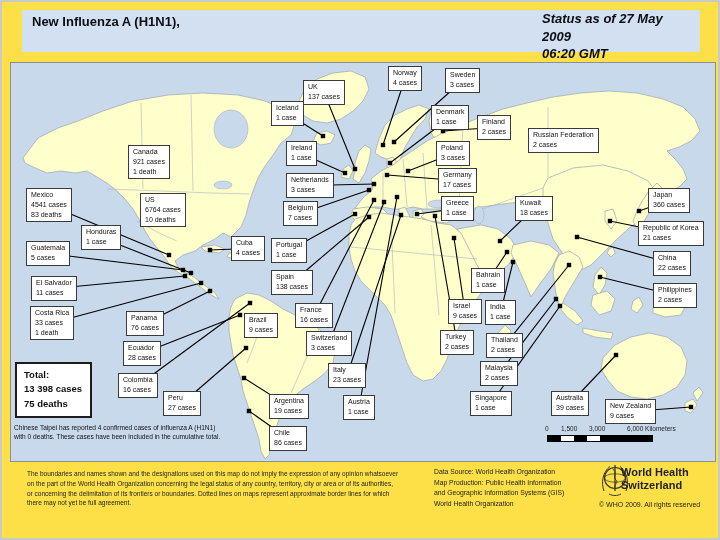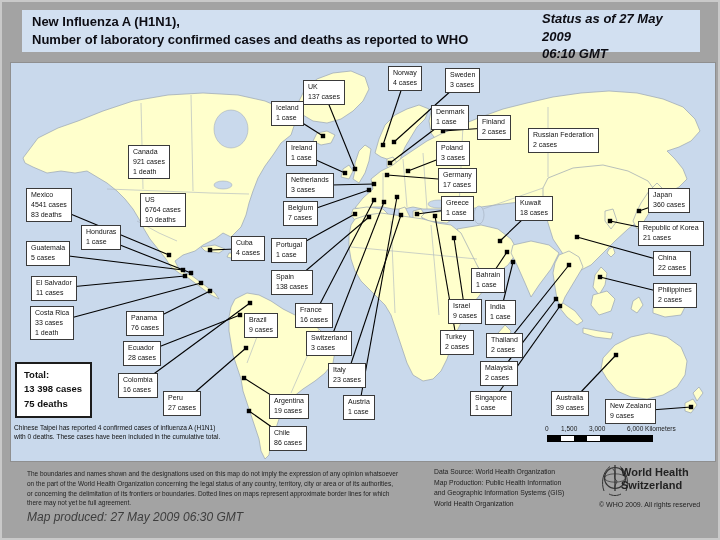--- a/index.html
+++ b/index.html
@@ -1,16 +1,16 @@
 <!DOCTYPE html>
 <html><head>
 <meta charset="utf-8">
 <style>
   html,body{margin:0;padding:0;background:#fff;}
-  .page{position:relative;width:720px;height:540px;background:#a3a3a3;border:2px solid #c9c9c9;
+  .page{position:relative;width:720px;height:540px;background:#fde047;border:2px solid #c9c9c9;
         box-sizing:border-box;font-family:"Liberation Sans",sans-serif;overflow:hidden;}
   
   .header{position:absolute;left:20px;top:8px;width:678px;height:42px;background:#d2e0f1;}
   .title{position:absolute;left:10px;top:3px;font-size:13px;font-weight:bold;color:#0d0d14;line-height:1.4;}
   .status{position:absolute;right:8px;top:0;width:150px;font-size:13px;font-weight:bold;
           font-style:italic;color:#0d0d14;line-height:1.35;}
   
   .map-panel{position:absolute;left:8px;top:60px;width:704px;height:398px;background:#c9d9ec;
              border:1px solid #8f8f8f;box-sizing:content-box;}
   .map-panel svg.world{position:absolute;left:0;top:0;}
@@ -38,25 +38,24 @@
   .produced{position:absolute;left:25px;top:508px;font-size:12px;font-style:italic;color:#3d3d3d;}
 </style>
 </head>
 <body>
 
 <div class="page">
 
   <div class="header">
     <div class="title">
       <div>New Influenza A (H1N1),</div>
-      <div>Number of  laboratory confirmed cases and deaths as reported to WHO</div>
     </div>
     <div class="status">
       <div>Status as of 27 May 2009</div>
-      <div>06:10 GMT</div>
+      <div>06:20 GMT</div>
     </div>
   </div>
 
   <div class="map-panel">
     <svg class="world" width="704" height="398" viewBox="0 0 704 398">
       <g fill="#ffffcc" stroke="#9aa5b2" stroke-width="0.7" stroke-linejoin="round">
 
         <path d="M12,95 L27,75 47,65 67,58 92,48 122,38 157,32 192,30 227,32 254,38 277,48 284,60 280,72 270,80 262,92 254,103 247,115 242,128 238,140 235,152 230,164 220,174 212,170 204,176 192,182 184,188 172,192 164,198 168,206 174,210 180,212 188,218 196,224 204,230 208,236 200,232 192,226 184,220 176,214 168,210 160,204 155,196 147,186 139,176 133,166 128,156 122,146 114,136 106,128 96,120 86,114 76,108 64,110 50,108 36,110 22,104 14,100 Z"></path>
 
         <path d="M292,52 L288,38 294,26 306,16 322,10 340,8 354,14 358,26 352,38 342,48 330,56 316,60 302,58 Z"></path>
@@ -468,14 +467,13 @@
       <path d="M27 28 C30 20,28.5 9,21 3.5" fill="none" stroke="#333" stroke-width="1"></path>
       <path d="M10 31 C14 33,18 33,22 31" fill="none" stroke="#333" stroke-width="1"></path>
     </svg>
     <div class="who-name">
       <div>World Health</div>
       <div>Switzerland</div>
     </div>
   </div>
   <div class="who-copy">© WHO 2009. All rights reserved</div>
 
-  <div class="produced">Map produced: 27 May 2009 06:30 GMT</div>
 </div>
 
 </body></html>

